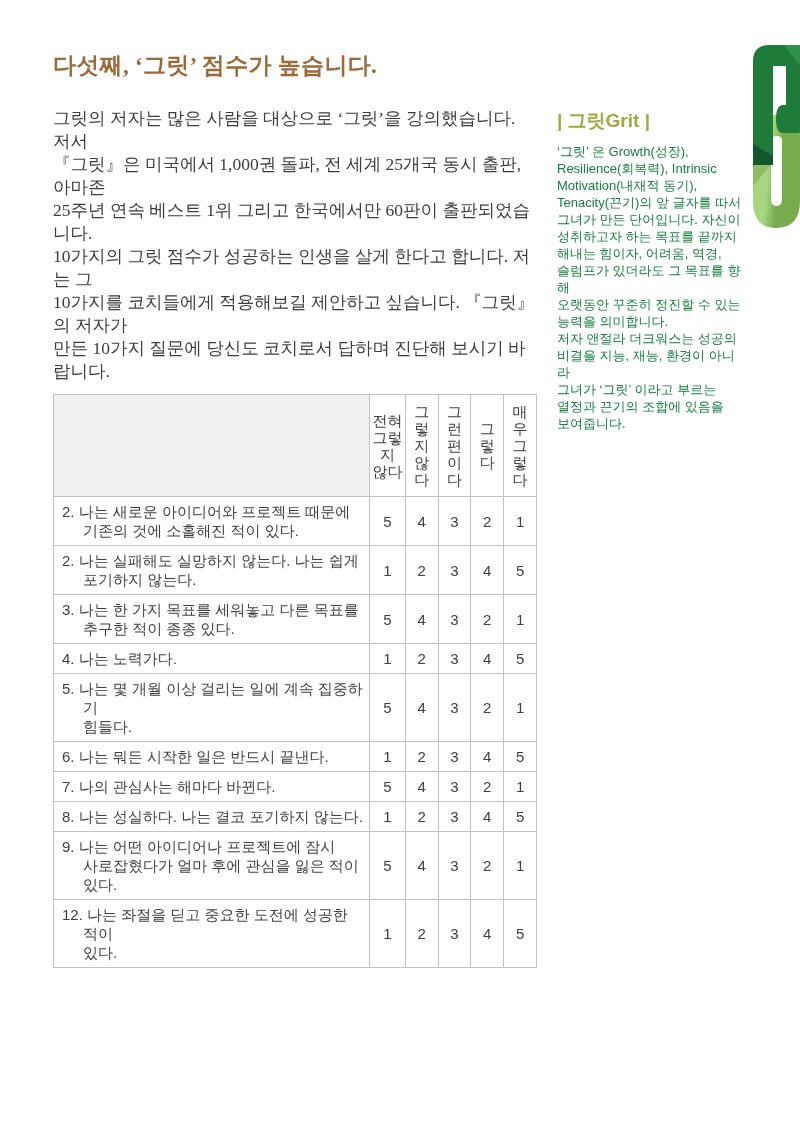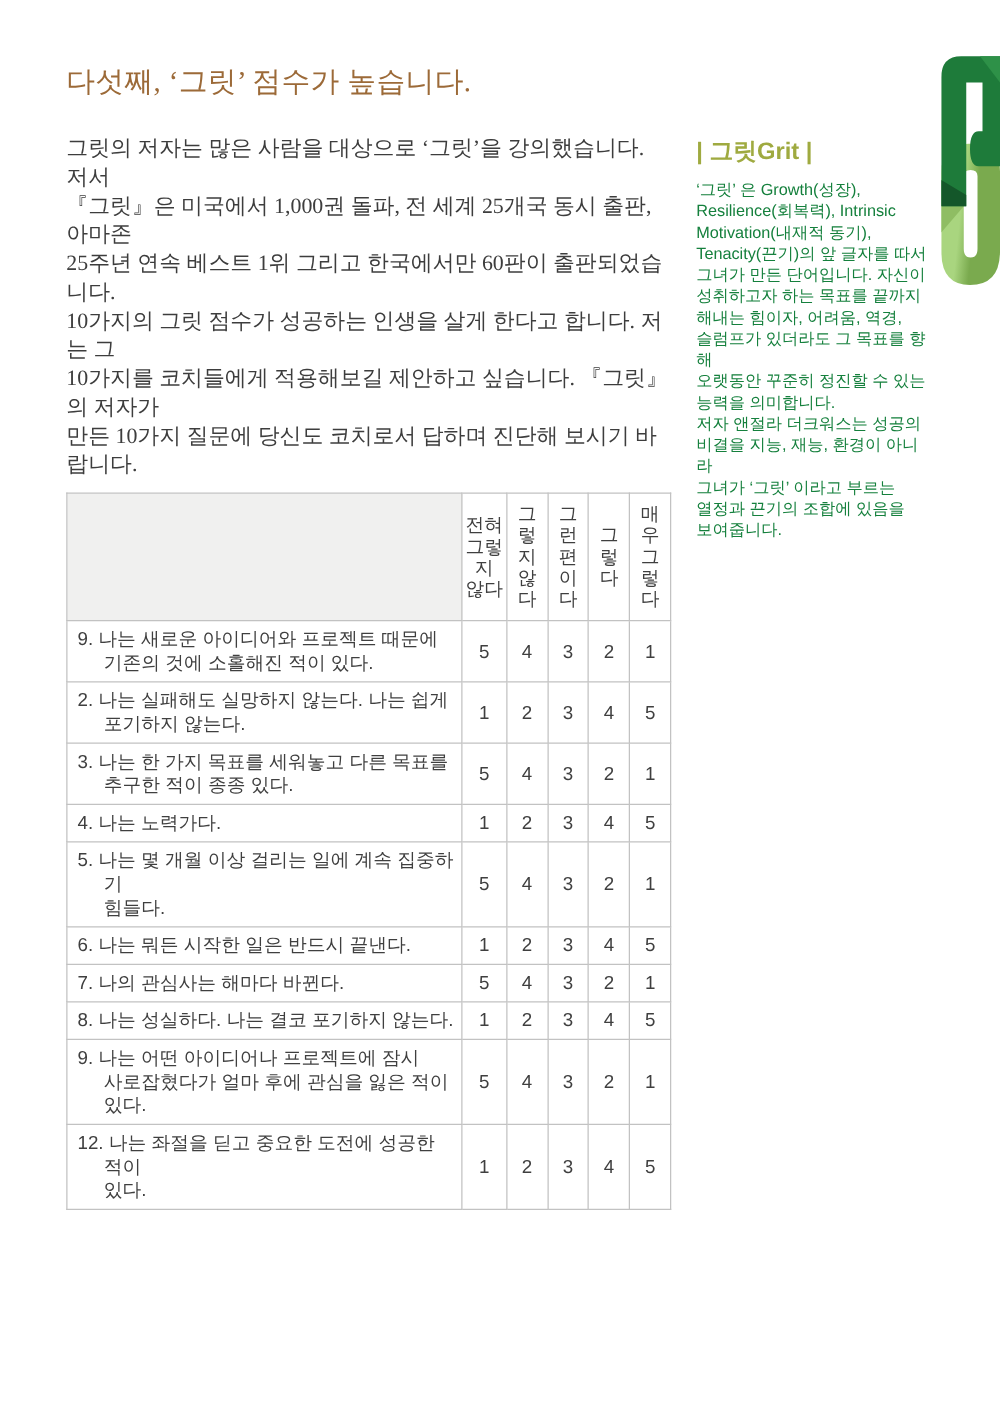--- a/index.html
+++ b/index.html
@@ -4,21 +4,21 @@
 <style>
   html,body{margin:0;padding:0;background:#fff;}
   .page{
     position:relative;width:800px;height:1131px;background:#ffffff;
     overflow:hidden;font-family:"Liberation Sans",sans-serif;
   }
   .main-col{position:absolute;left:53px;top:50px;width:484px;}
 
   .doc-title{
     font-family:"Liberation Serif",serif;
-    font-size:23px;font-weight:400;color:#9c6a38;
+    font-size:23px;font-weight:700;color:#9c6a38;
     margin:0 0 26px 0;letter-spacing:.3px;
   }
   .intro-text,.note-text{
     font-family:"Liberation Serif",serif;
     font-size:17.5px;line-height:23px;color:#3d3d3d;
     white-space:pre-line;margin:0;
   }
 
   
   table.survey{border-collapse:collapse;table-layout:fixed;margin-top:11px;padding-left:28px;}
@@ -89,21 +89,21 @@
 다</th>
             <th class="v-head">매
 우
 그
 렇
 다</th>
           </tr>
       </thead>
       <tbody>
           <tr>
-            <td class="q-cell">9. 나는 새로운 아이디어와 프로젝트 때문에
+            <td class="q-cell">2. 나는 새로운 아이디어와 프로젝트 때문에
 기존의 것에 소홀해진 적이 있다.</td>
             <td class="n-cell">5</td>
             <td class="n-cell">4</td>
             <td class="n-cell">3</td>
             <td class="n-cell">2</td>
             <td class="n-cell">1</td>
           </tr>
           <tr>
             <td class="q-cell">2. 나는 실패해도 실망하지 않는다. 나는 쉽게
 포기하지 않는다.</td>

